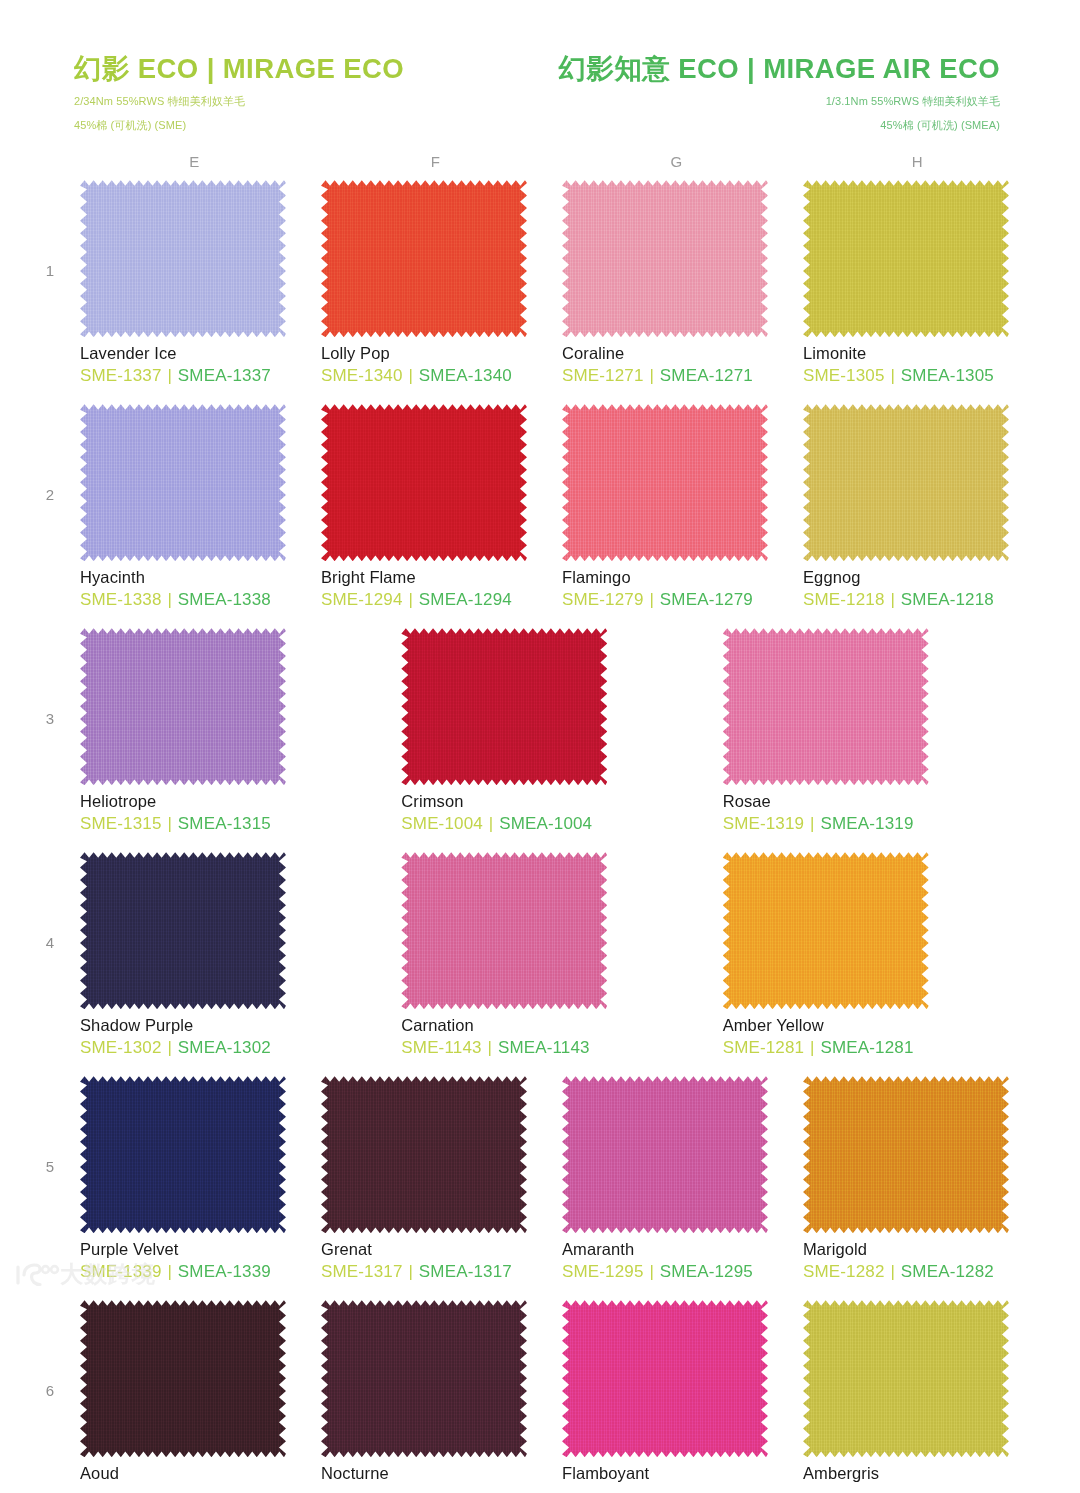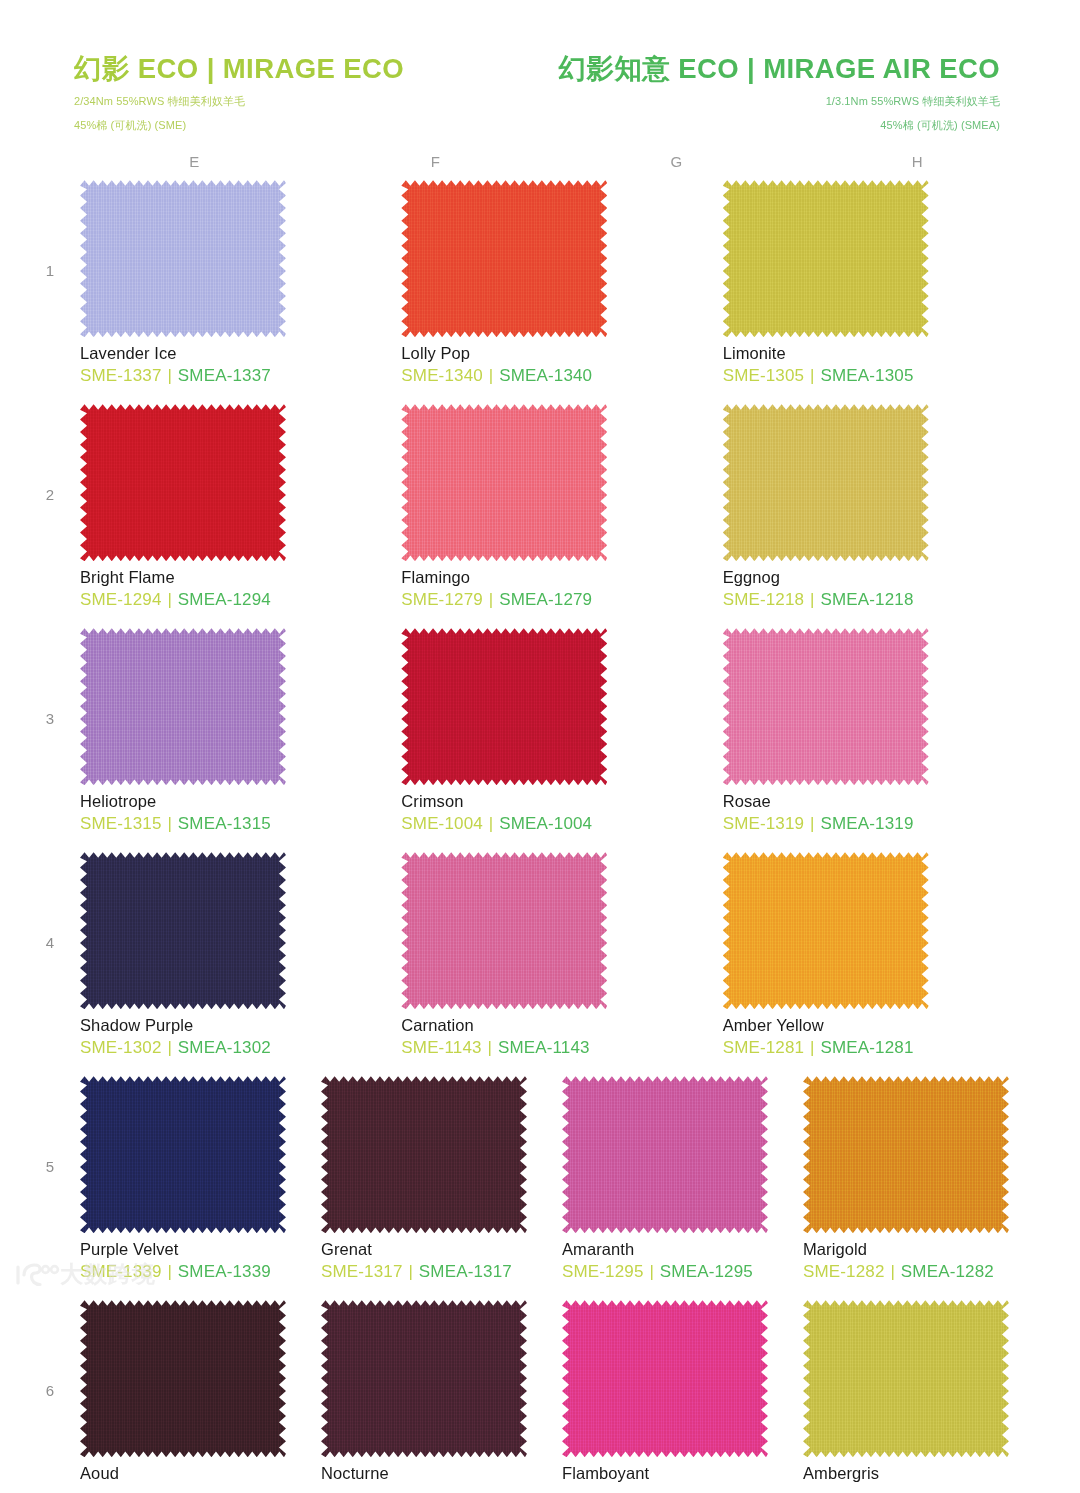--- a/index.html
+++ b/index.html
@@ -223,28 +223,42 @@
           </div>
           <div class="cell">
             <div class="swatch">
               <div class="fabric" style="background: rgb(232, 75, 51);"></div>
             </div>
             <div class="sw-name">Lolly Pop</div>
             <div class="sw-codes"><span class="code-sme">SME-1340</span> <span class="code-sep">|</span> <span class="code-smea">SMEA-1340</span></div>
           </div>
           <div class="cell">
             <div class="swatch">
+              <div class="fabric" style="background: rgb(235, 156, 176);"></div>
+            </div>
+            <div class="sw-name">Coraline</div>
+            <div class="sw-codes"><span class="code-sme">SME-1271</span> <span class="code-sep">|</span> <span class="code-smea">SMEA-1271</span></div>
+          </div>
+          <div class="cell">
+            <div class="swatch">
               <div class="fabric" style="background: rgb(203, 194, 71);"></div>
             </div>
             <div class="sw-name">Limonite</div>
             <div class="sw-codes"><span class="code-sme">SME-1305</span> <span class="code-sep">|</span> <span class="code-smea">SMEA-1305</span></div>
           </div>
         </div>
         <div class="grid-row">
           <div class="row-num">2</div>
+          <div class="cell">
+            <div class="swatch">
+              <div class="fabric" style="background: rgb(168, 166, 224);"></div>
+            </div>
+            <div class="sw-name">Hyacinth</div>
+            <div class="sw-codes"><span class="code-sme">SME-1338</span> <span class="code-sep">|</span> <span class="code-smea">SMEA-1338</span></div>
+          </div>
           <div class="cell">
             <div class="swatch">
               <div class="fabric" style="background: rgb(204, 26, 40);"></div>
             </div>
             <div class="sw-name">Bright Flame</div>
             <div class="sw-codes"><span class="code-sme">SME-1294</span> <span class="code-sep">|</span> <span class="code-smea">SMEA-1294</span></div>
           </div>
           <div class="cell">
             <div class="swatch">
               <div class="fabric" style="background: rgb(239, 110, 128);"></div>

